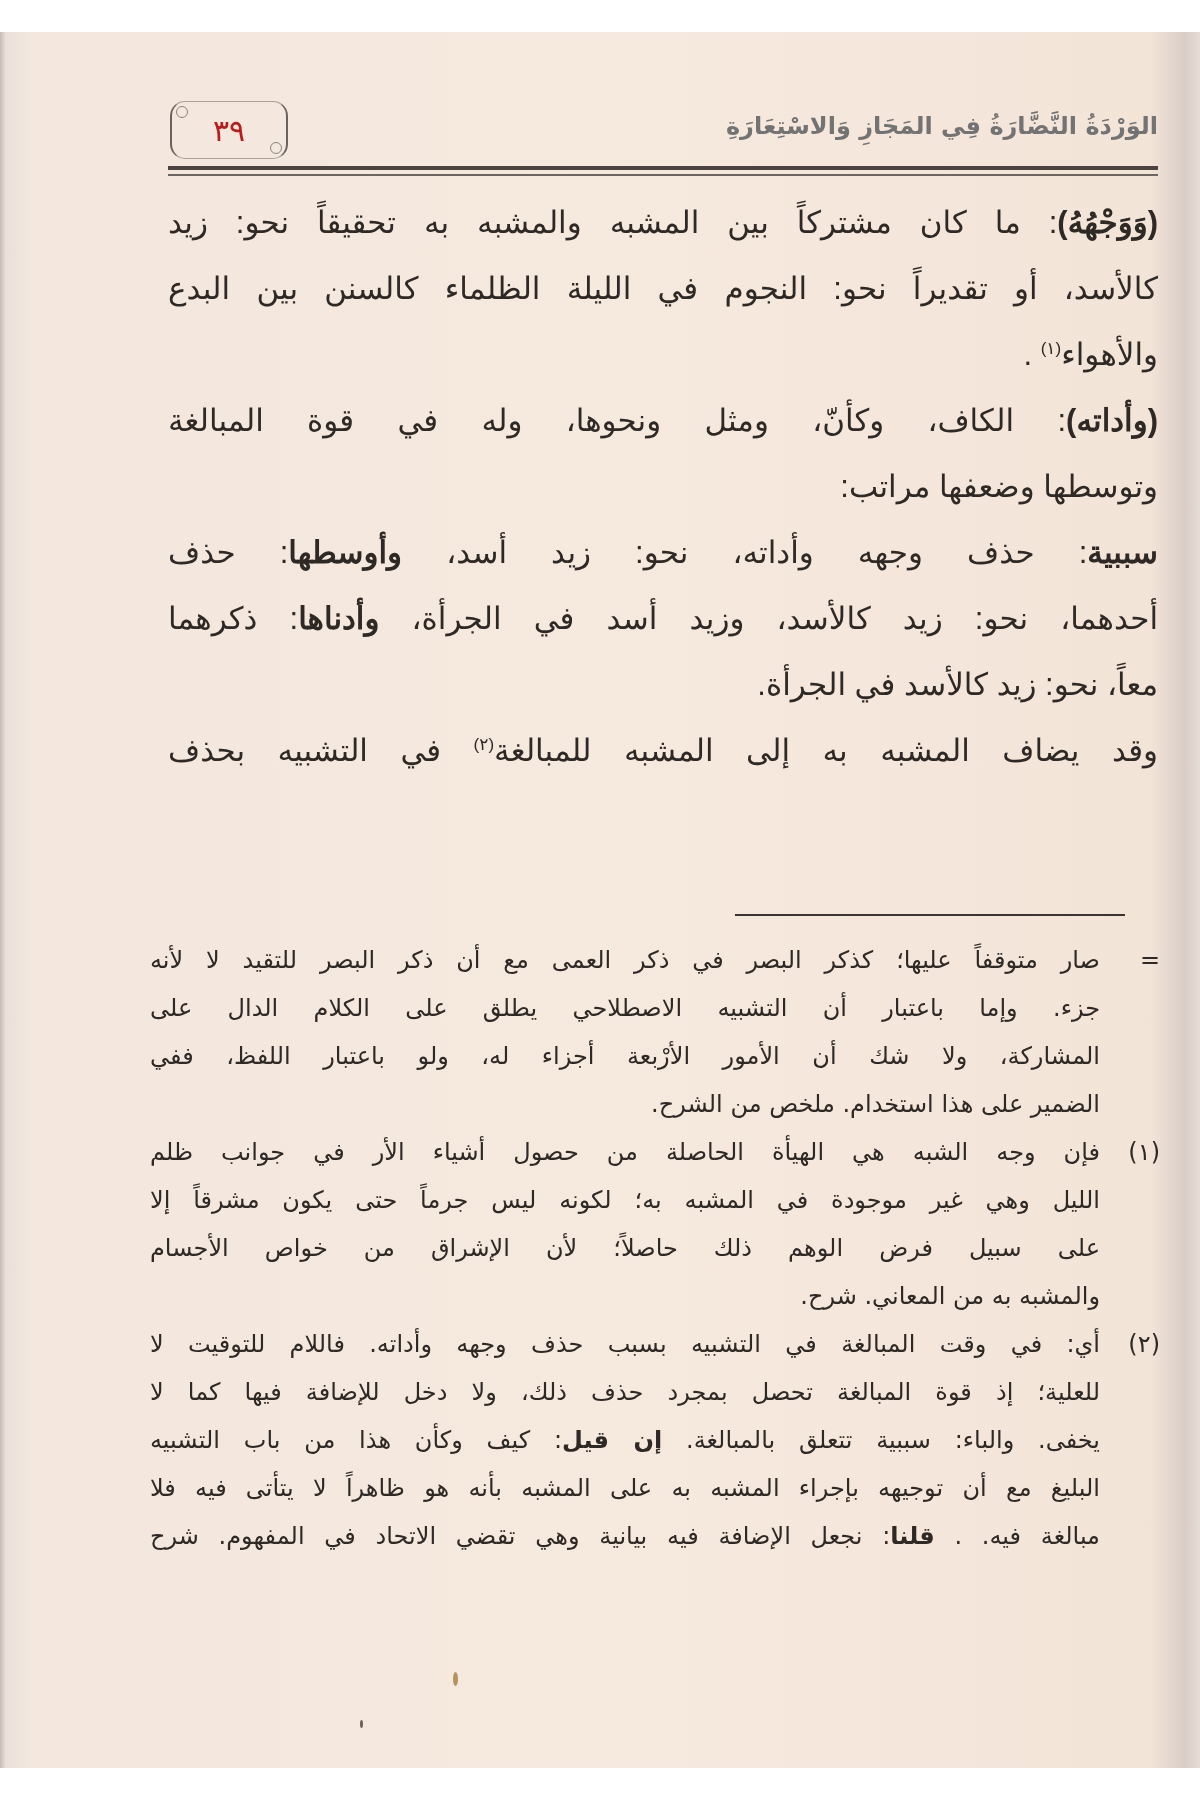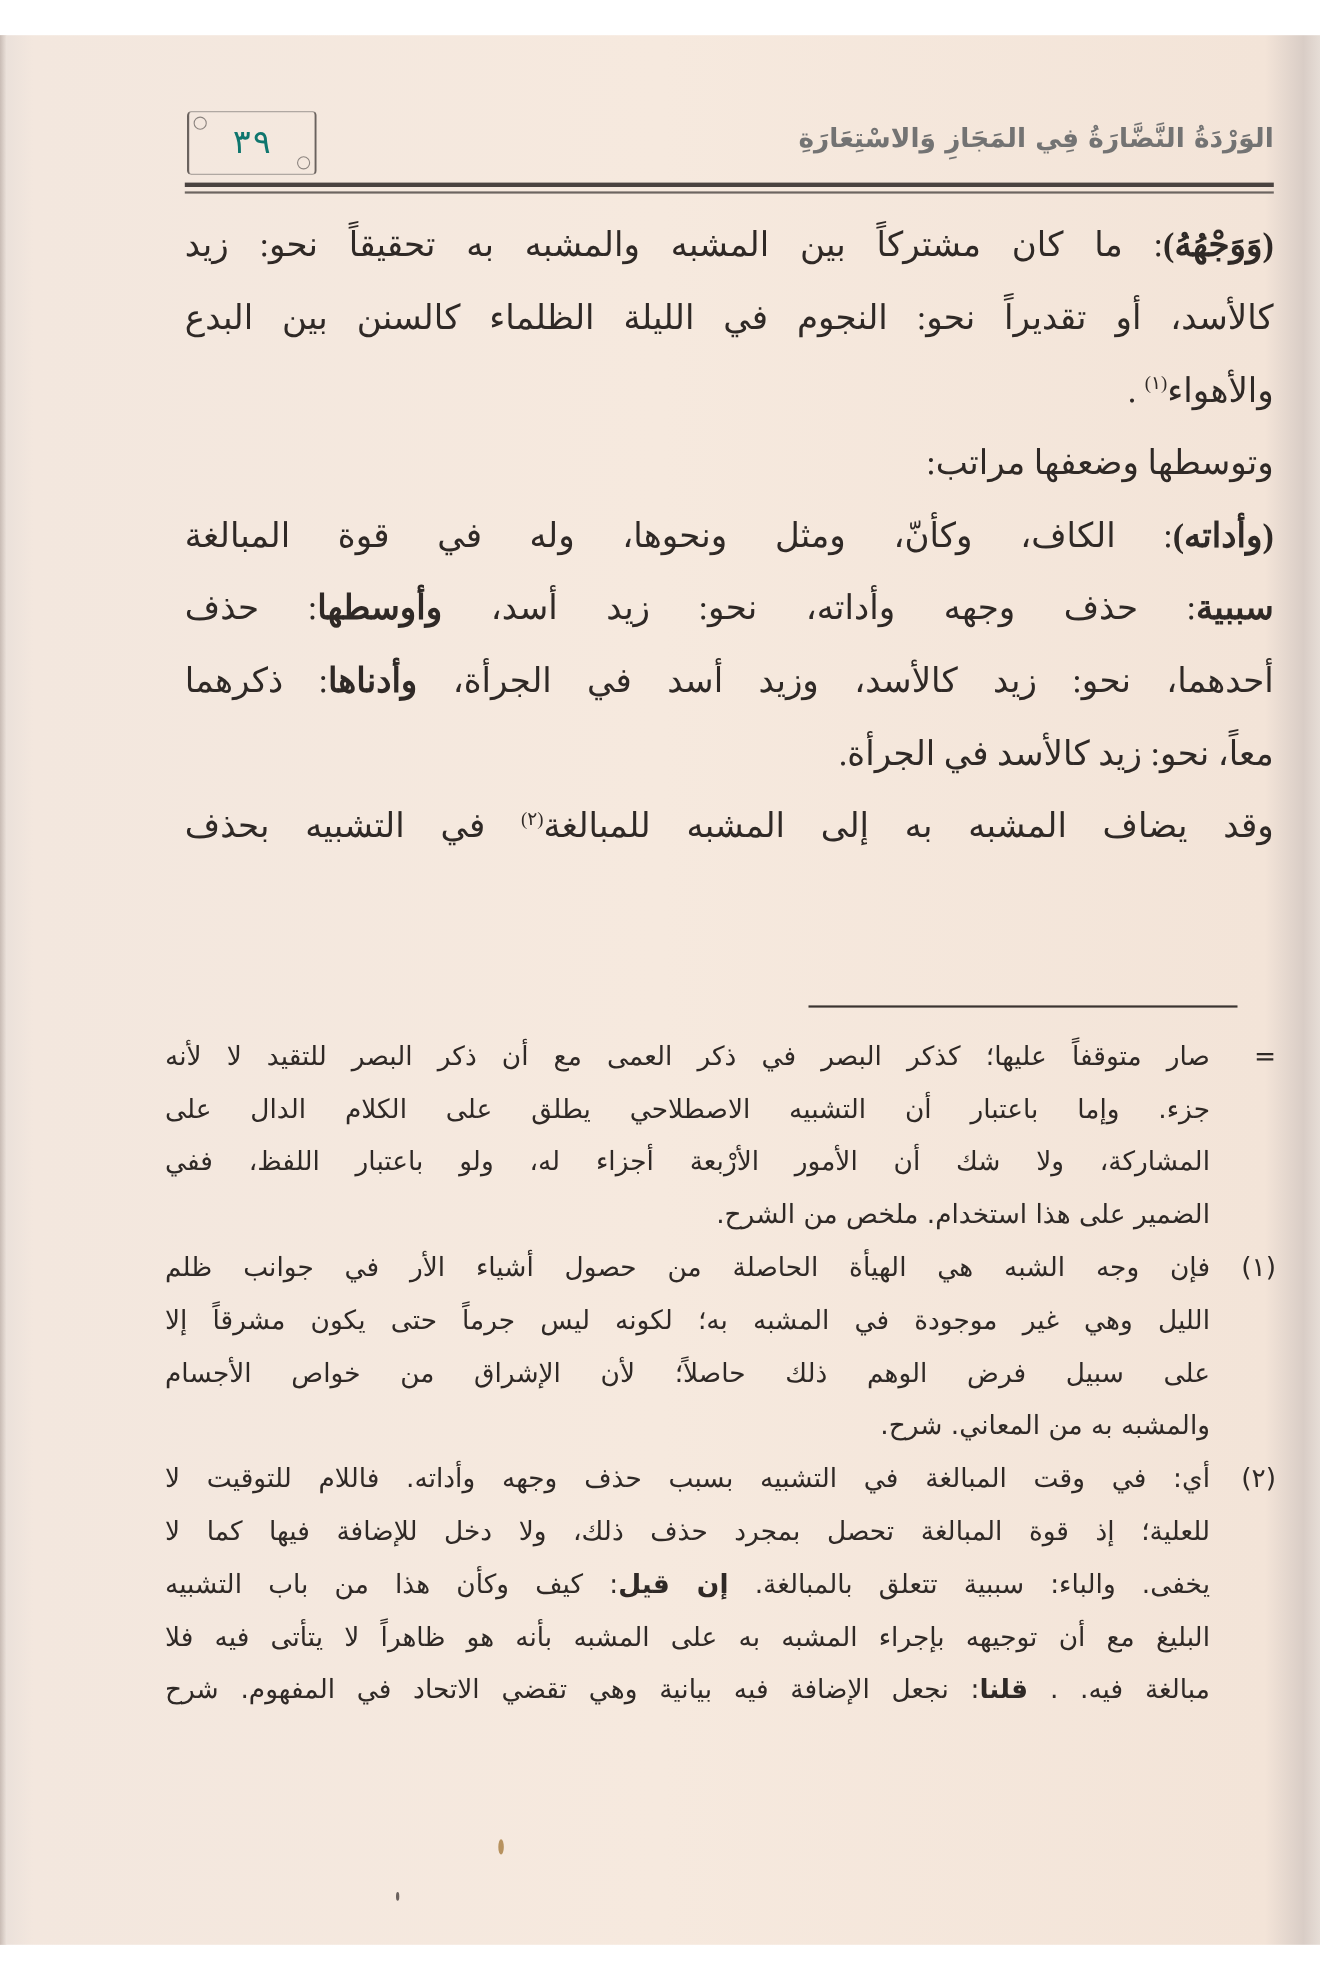--- a/index.html
+++ b/index.html
@@ -15,43 +15,43 @@
     position:absolute; left:0; top:0; width:6px; height:100%;
     background:linear-gradient(90deg,#c9bcb5,#ece2db);
   }
   .header {
     position:absolute; left:168px; top:100px; width:990px; height:110px;
   }
   .page-num-box {
     position:absolute; left:2px; top:1px; width:114px; height:56px;
     border-left:2px solid #6a625e; border-right:2px solid #6a625e;
     border-top:1px solid #a9a19c; border-bottom:1px solid #a9a19c;
-    border-radius:4px;
+    border-radius:15px;
     display:flex; align-items:center; justify-content:center;
-    font-family:Liberation Mono, monospace; font-size:30px; color:#0f766e;
+    font-family:Liberation Serif, serif; font-size:30px; color:#b91c1c;
   }
   .page-num-box::before, .page-num-box::after {
     content:""; position:absolute; width:10px; height:10px; border:1px solid #8c847f; border-radius:50%;
   }
   .page-num-box::before { left:4px; top:4px; }
   .page-num-box::after { right:4px; bottom:4px; }
   .running-title {
     position:absolute; right:0; top:12px;
     direction:rtl; font-family:"DejaVu Sans", sans-serif; font-size:24px; font-weight:bold; color:#737373;
     white-space:nowrap;
   }
   .header-rule {
     position:absolute; left:0; top:66px; width:990px; height:10px;
     border-top:4px solid #4a4340; border-bottom:2px solid #6d6561;
     box-sizing:border-box;
   }
   .body-text {
     position:absolute; left:168px; top:190px; width:990px;
     direction:rtl; text-align:justify;
-    font-family:Liberation Serif, serif; font-size:31px; color:#2f2926;
+    font-family:Liberation Sans, sans-serif; font-size:31px; color:#2f2926;
   }
   .body-line {
     height:66px; line-height:66px; white-space:nowrap; text-align:right;
   }
   .body-line.justify { text-align-last:justify; text-align:justify; white-space:normal; overflow:hidden; }
   .b { font-weight:bold; }
   sup.ref { font-size:17px; vertical-align:super; line-height:0; }
   .fn-rule {
     position:absolute; left:735px; top:914px; width:390px; height:0;
     border-top:2px solid #3b3431;
@@ -84,25 +84,25 @@
 <div class="body-text">
   <div class="body-line justify">
     <span class="b">(وَوَجْهُهُ)</span><span>: ما كان مشتركاً بين المشبه والمشبه به تحقيقاً نحو: زيد</span>
   </div>
   <div class="body-line justify">
     <span>كالأسد، أو تقديراً نحو: النجوم في الليلة الظلماء كالسنن بين البدع</span>
   </div>
   <div class="body-line">
     <span>والأهواء</span><sup class="ref">(١)</sup><span> .</span>
   </div>
+  <div class="body-line justify">
+    <span class="b">(وأداته)</span><span>: الكاف، وكأنّ، ومثل ونحوها، وله في قوة المبالغة</span>
+  </div>
   <div class="body-line">
     <span>وتوسطها وضعفها مراتب:</span>
-  </div>
-  <div class="body-line justify">
-    <span class="b">(وأداته)</span><span>: الكاف، وكأنّ، ومثل ونحوها، وله في قوة المبالغة</span>
   </div>
   <div class="body-line justify">
     <span class="b">سببية</span><span>: حذف وجهه وأداته، نحو: زيد أسد، </span><span class="b">وأوسطها</span><span>: حذف</span>
   </div>
   <div class="body-line justify">
     <span>أحدهما، نحو: زيد كالأسد، وزيد أسد في الجرأة، </span><span class="b">وأدناها</span><span>: ذكرهما</span>
   </div>
   <div class="body-line">
     <span>معاً، نحو: زيد كالأسد في الجرأة.</span>
   </div>

